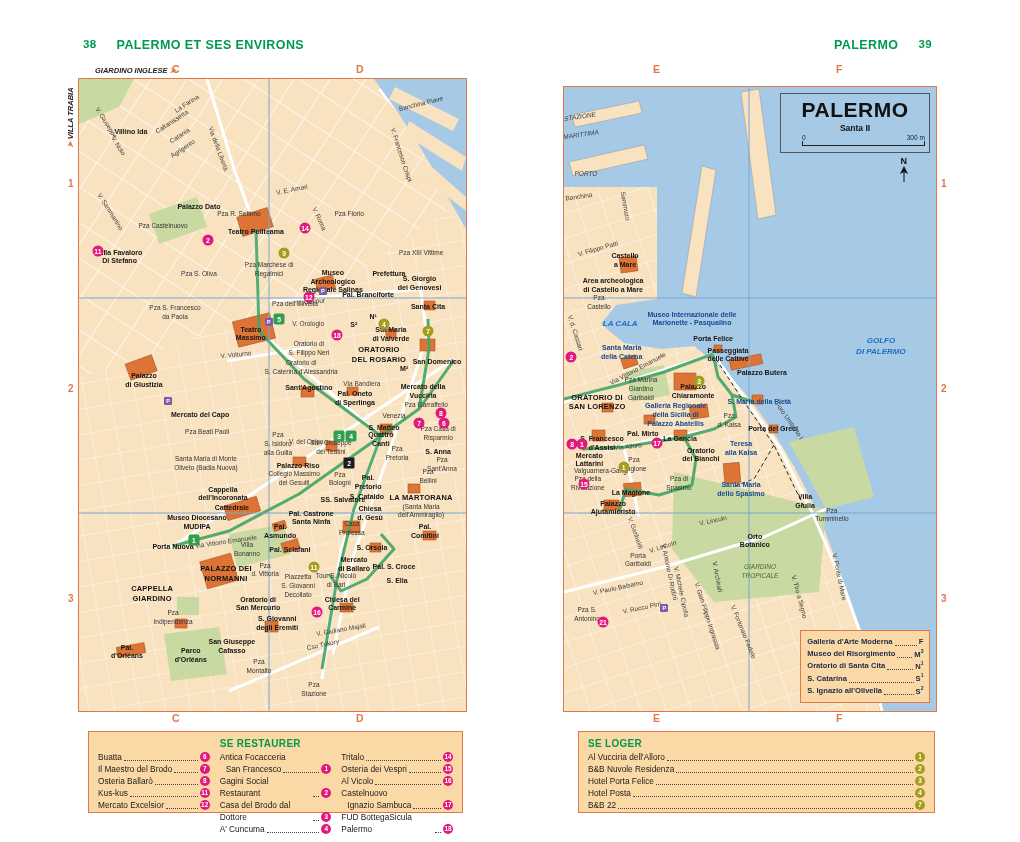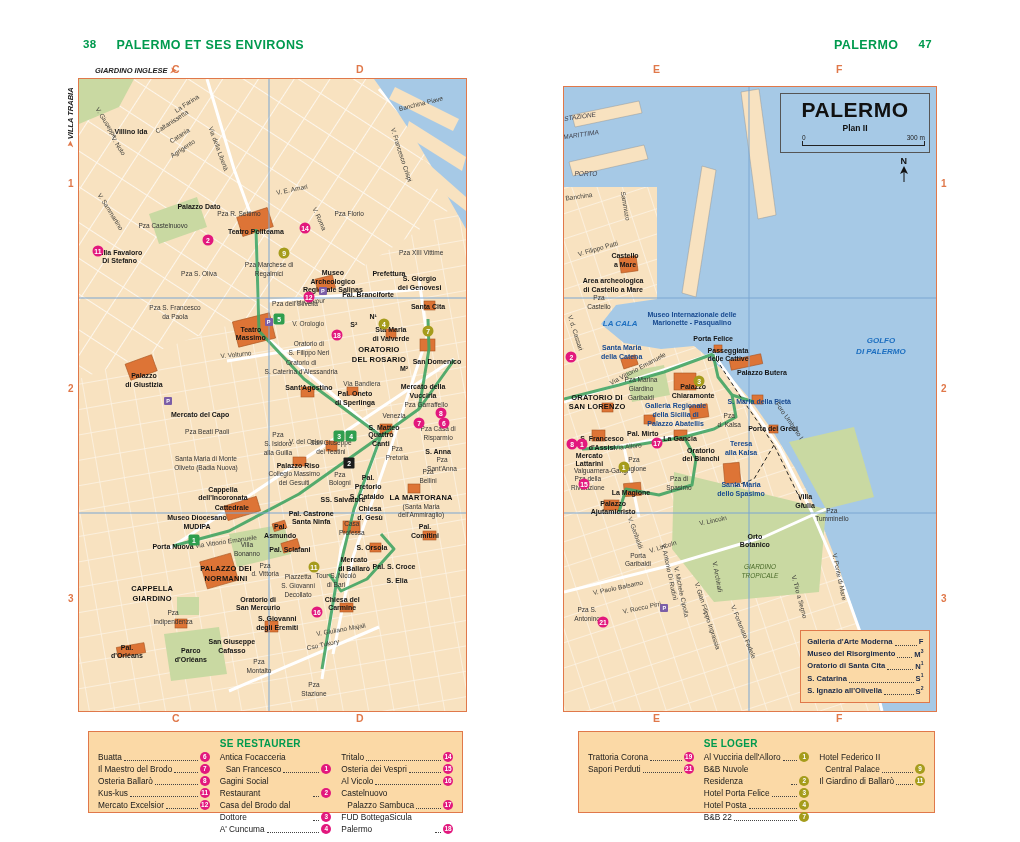--- a/index.html
+++ b/index.html
@@ -56,21 +56,21 @@
 <body>
 
 <div class="page">
 
   <div class="hdr" style="left:83px;">
     <span class="pg">38</span>
     <span>PALERMO ET SES ENVIRONS</span>
   </div>
   <div class="hdr" style="right:88px;">
     <span>PALERMO</span>
-    <span class="pg">47</span>
+    <span class="pg">39</span>
   </div>
 
   <div class="gridletter" style="left:172px;top:63px;">C</div>
   <div class="gridletter" style="left:356px;top:63px;">D</div>
   <div class="gridletter" style="left:172px;top:712px;">C</div>
   <div class="gridletter" style="left:356px;top:712px;">D</div>
   <div class="gridletter" style="left:653px;top:63px;">E</div>
   <div class="gridletter" style="left:836px;top:63px;">F</div>
   <div class="gridletter" style="left:653px;top:712px;">E</div>
   <div class="gridletter" style="left:836px;top:712px;">F</div>
@@ -402,21 +402,21 @@
       </g>
       <g stroke="#7ba6d2" stroke-width="1">
         <line x1="185" y1="0" x2="185" y2="624"></line>
         <line x1="0" y1="211" x2="372" y2="211"></line>
         <line x1="0" y1="426" x2="372" y2="426"></line>
       </g>
     </svg>
 
     <div class="titlebox">
       <span class="t1">PALERMO</span>
-      <span class="t2">Plan II</span>
+      <span class="t2">Santa II</span>
     </div>
     <div class="scalebar">
       <div class="lbls">
         <span>0</span>
         <span>300 m</span>
       </div>
       <div class="bar"></div>
     </div>
     <div class="compass" style="left:90%;top:11%;">
       <span class="nl">N</span>
@@ -619,46 +619,33 @@
         </div>
         <div class="lrow">
           <span class="lname">Al Vicolo</span>
           <span class="leader"></span>
           <span class="badge inline b-r">16</span>
         </div>
         <div class="lrow">
           <span class="lname">Castelnuovo</span>
         </div>
         <div class="lrow">
-          <span class="lname ind">Palazzo Sambuca</span>
+          <span class="lname ind">Ignazio Sambuca</span>
           <span class="leader"></span>
           <span class="badge inline b-r">17</span>
         </div>
         <div class="lrow">
           <span class="lname">FUD BottegaSicula Palermo</span>
           <span class="leader"></span>
           <span class="badge inline b-r">18</span>
         </div>
       </div>
     </div>
   <div class="legendbox" style="left:578px;top:731px;width:357px;height:82px;">
       <div class="lcol">
-        <div class="ltitle">&nbsp;</div>
-        <div class="lrow">
-          <span class="lname">Trattoria Corona</span>
-          <span class="leader"></span>
-          <span class="badge inline b-r">19</span>
-        </div>
-        <div class="lrow">
-          <span class="lname">Sapori Perduti</span>
-          <span class="leader"></span>
-          <span class="badge inline b-r">21</span>
-        </div>
-      </div>
-      <div class="lcol">
         <div class="ltitle">SE LOGER</div>
         <div class="lrow">
           <span class="lname">Al Vucciria dell'Alloro</span>
           <span class="leader"></span>
           <span class="badge inline b-h">1</span>
         </div>
         <div class="lrow">
           <span class="lname">B&amp;B Nuvole Residenza</span>
           <span class="leader"></span>
           <span class="badge inline b-h">2</span>
@@ -670,33 +657,17 @@
         </div>
         <div class="lrow">
           <span class="lname">Hotel Posta</span>
           <span class="leader"></span>
           <span class="badge inline b-h">4</span>
         </div>
         <div class="lrow">
           <span class="lname">B&amp;B 22</span>
           <span class="leader"></span>
           <span class="badge inline b-h">7</span>
-        </div>
-      </div>
-      <div class="lcol">
-        <div class="ltitle">&nbsp;</div>
-        <div class="lrow">
-          <span class="lname">Hotel Federico II</span>
-        </div>
-        <div class="lrow">
-          <span class="lname ind">Central Palace</span>
-          <span class="leader"></span>
-          <span class="badge inline b-h">9</span>
-        </div>
-        <div class="lrow">
-          <span class="lname">Il Giardino di Ballarò</span>
-          <span class="leader"></span>
-          <span class="badge inline b-h">11</span>
         </div>
       </div>
     </div>
 
 </div>
 
 </body></html>

